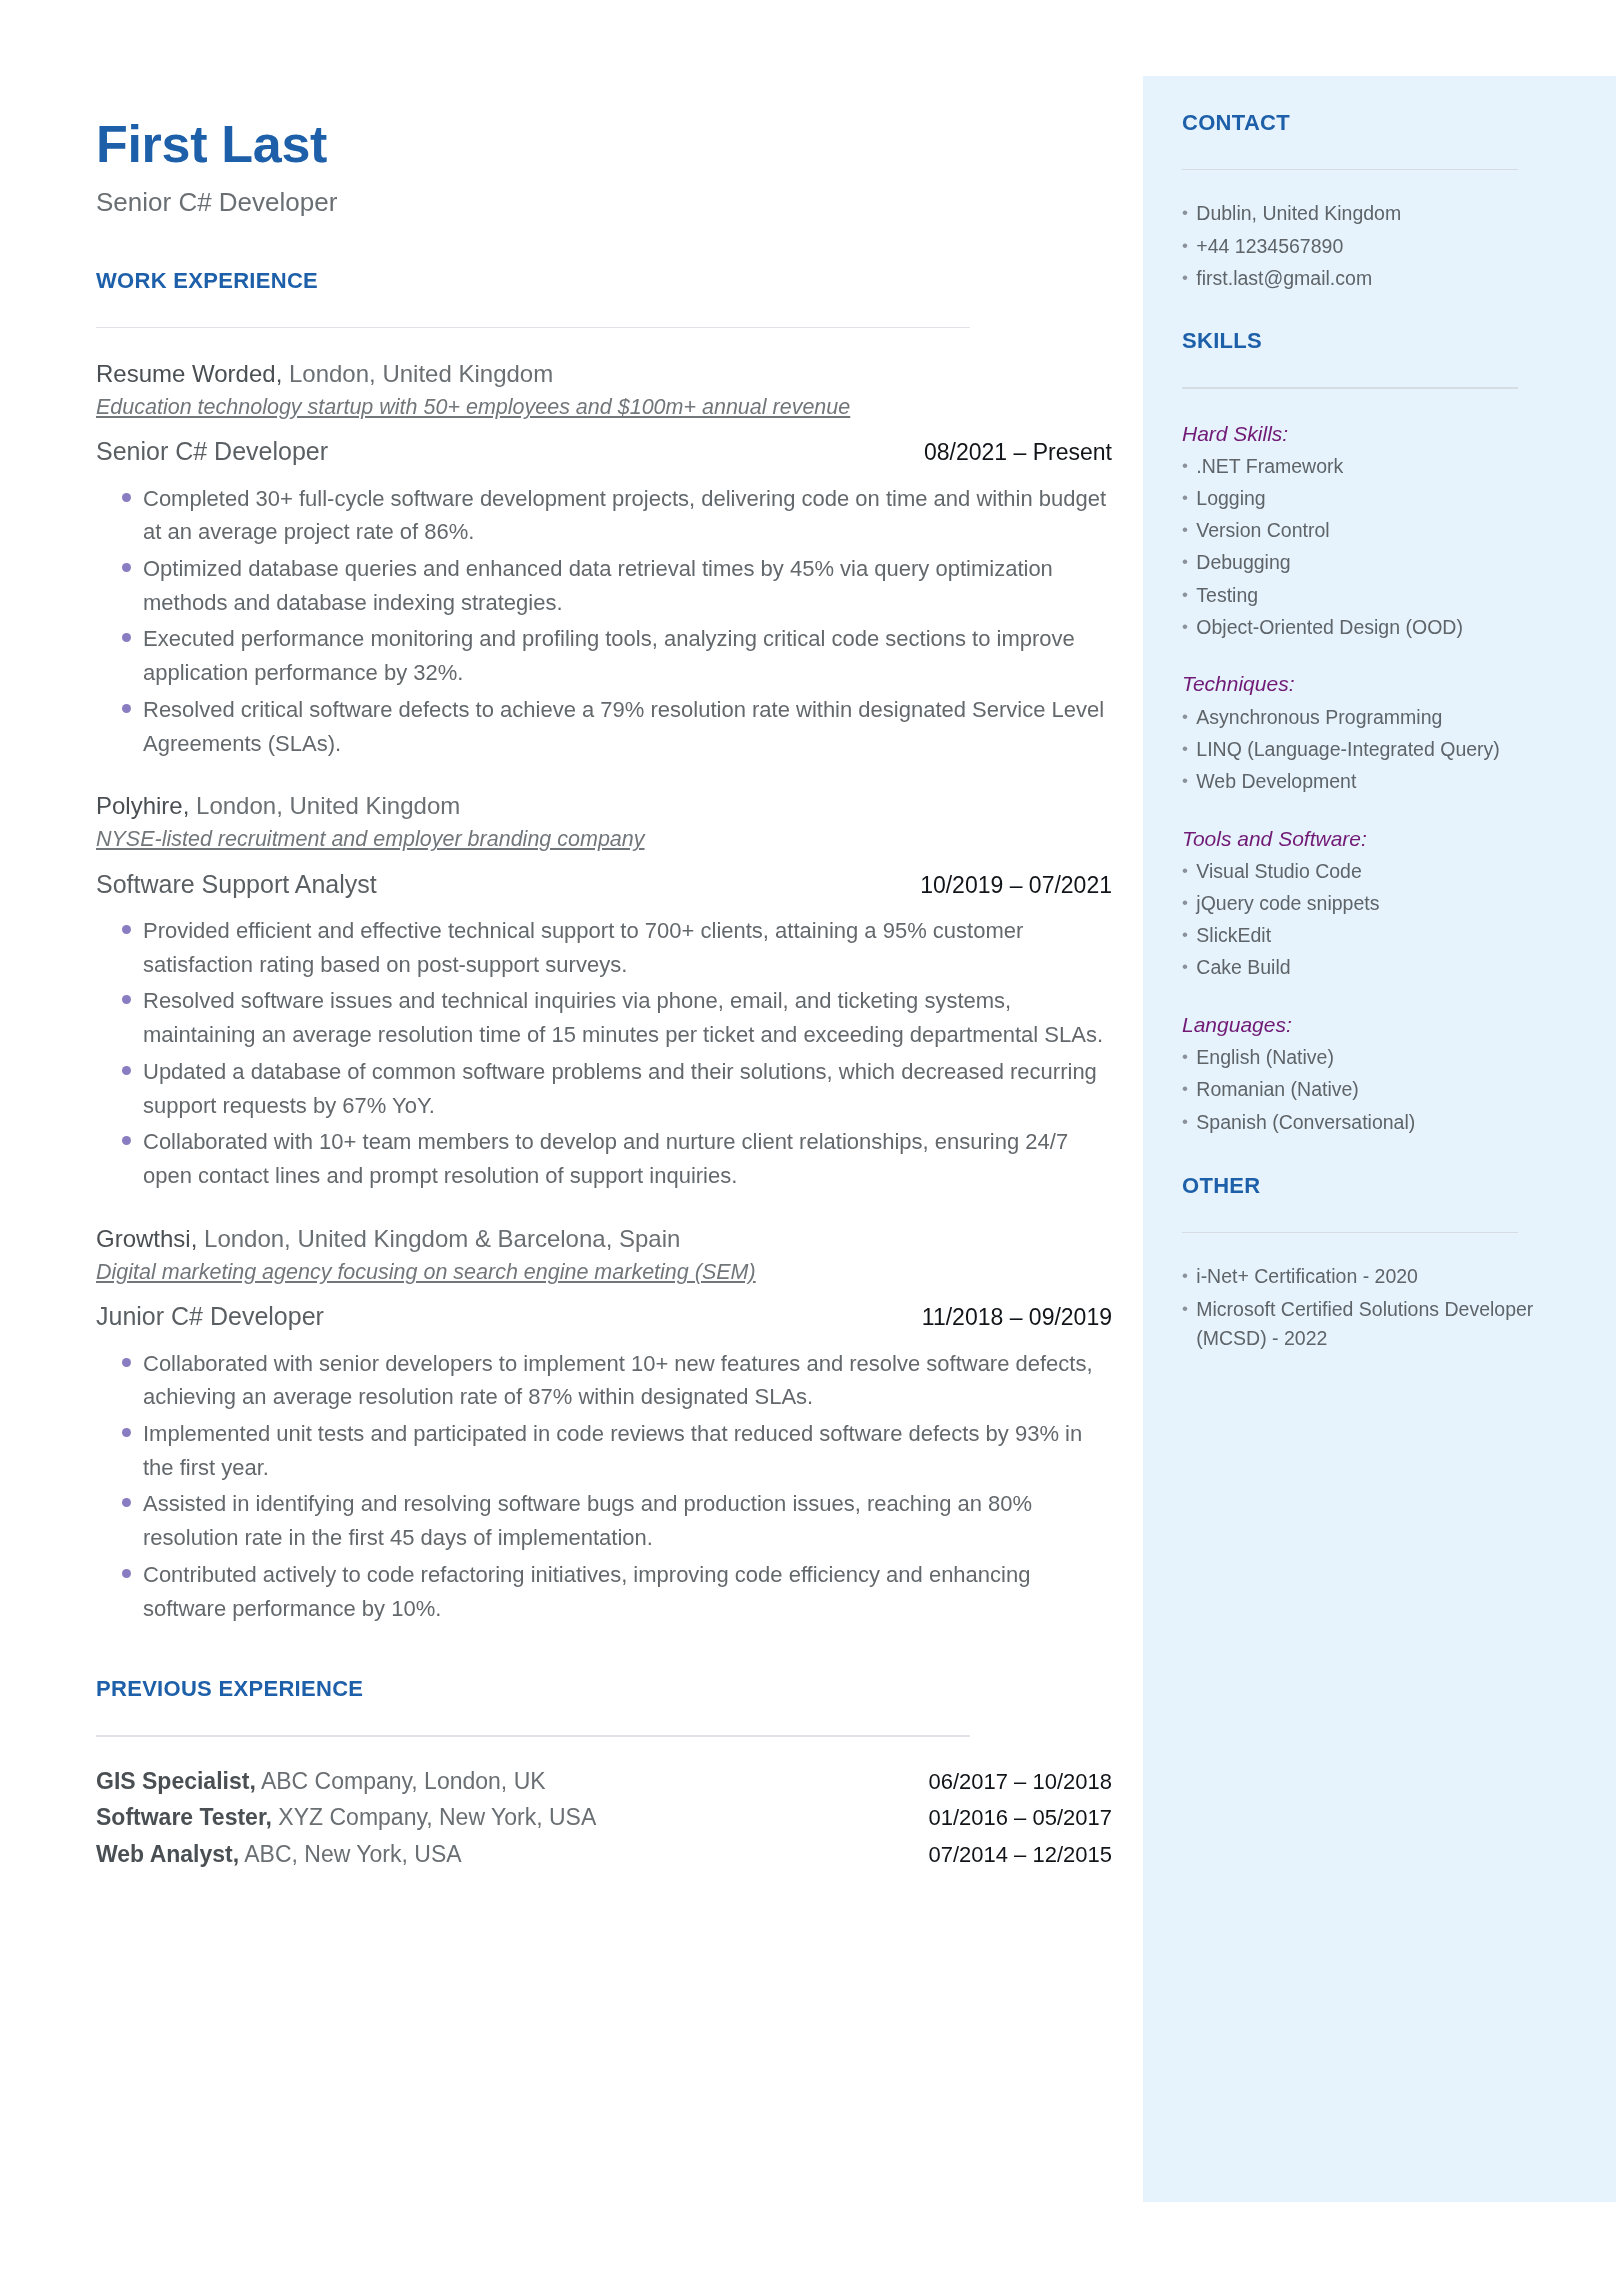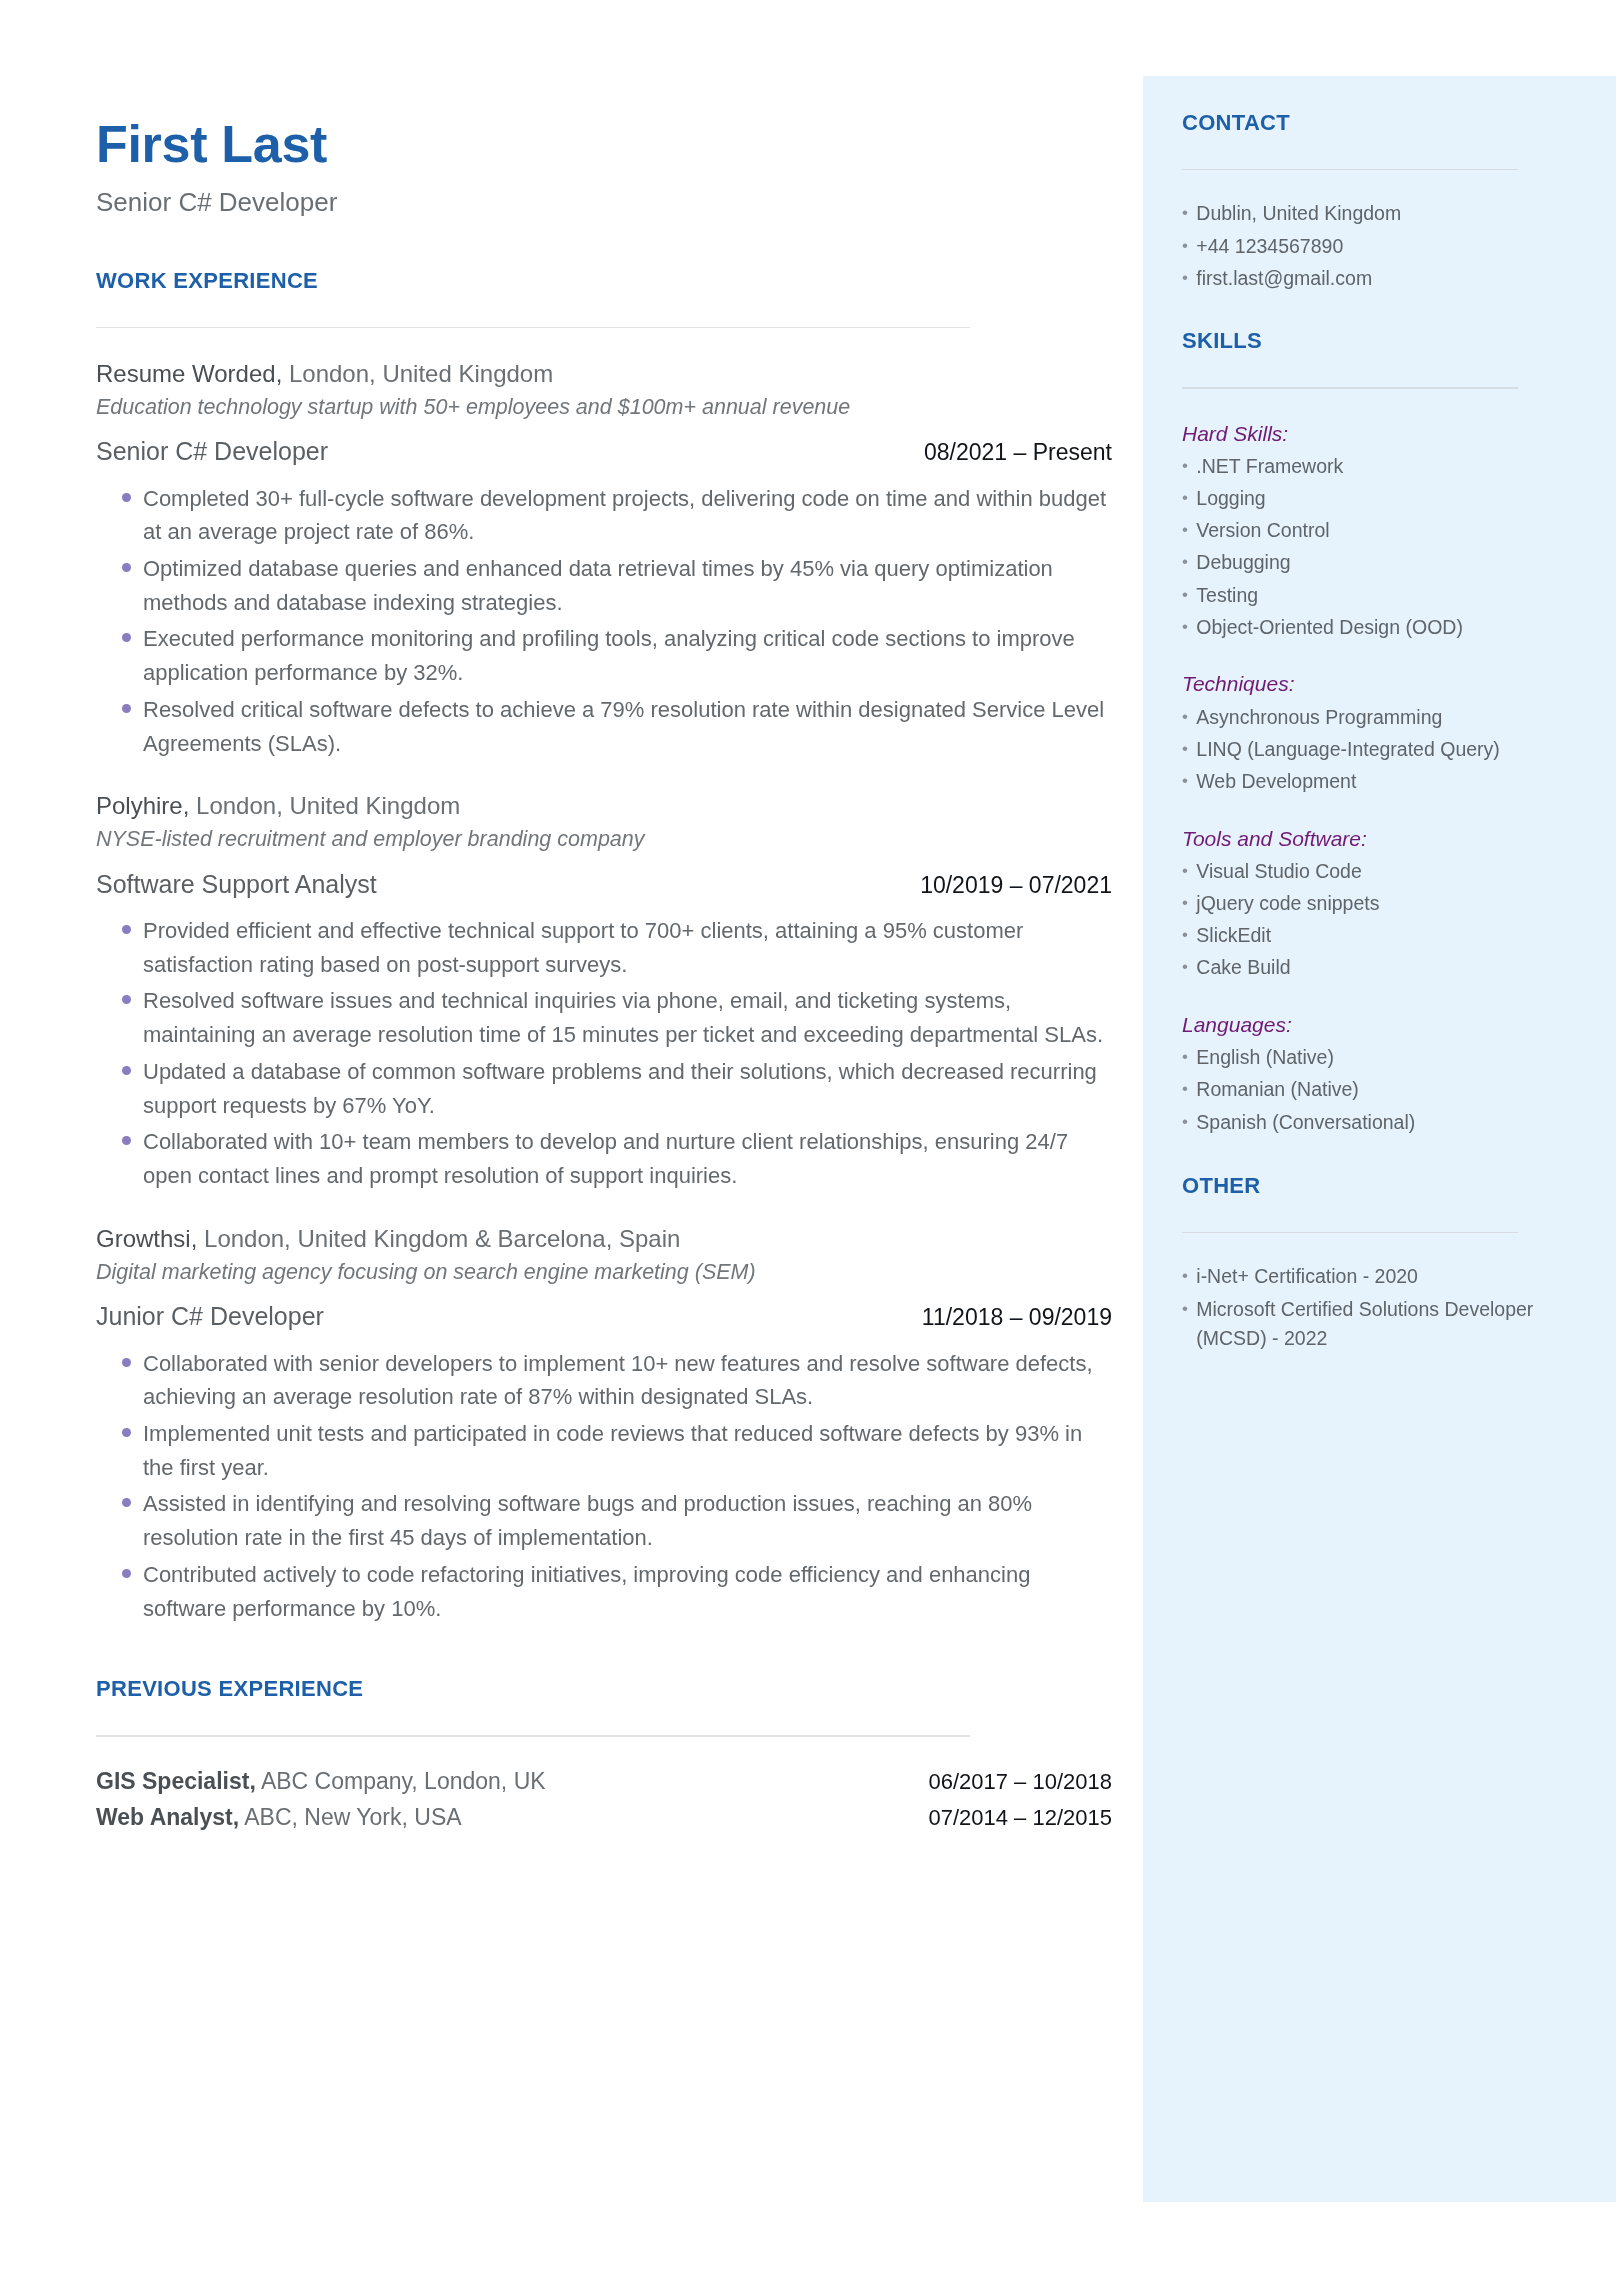--- a/index.html
+++ b/index.html
@@ -109,20 +109,21 @@
     line-height:1.3;
     color:#6a6f73;
   }
   .job-company b { color:#4a4f53; font-weight:normal; }
   .job-desc {
     font-size:21.5px;
     font-style:italic;
     color:#71767a;
     line-height:1.34;
     margin-top:3.9px;
+    text-decoration:underline;
   }
   .job-row {
     display:flex; align-items:baseline;
     justify-content:space-between;
     margin-top:14.3px;
   }
   .job-title {
     font-size:25px; color:#5a5f63;
     line-height:1.25;
   }
@@ -420,20 +421,26 @@
 
     <div class="prev-rows">
       <div class="prev-row">
         <div class="prev-left">
           <b>GIS Specialist,</b><span> ABC Company, London, UK</span>
         </div>
         <div class="prev-date">06/2017 – 10/2018</div>
       </div>
       <div class="prev-row">
         <div class="prev-left">
+          <b>Software Tester,</b><span> XYZ Company, New York, USA</span>
+        </div>
+        <div class="prev-date">01/2016 – 05/2017</div>
+      </div>
+      <div class="prev-row">
+        <div class="prev-left">
           <b>Web Analyst,</b><span> ABC, New York, USA</span>
         </div>
         <div class="prev-date">07/2014 – 12/2015</div>
       </div>
     </div>
 
   </main>
 </div>
 
 

